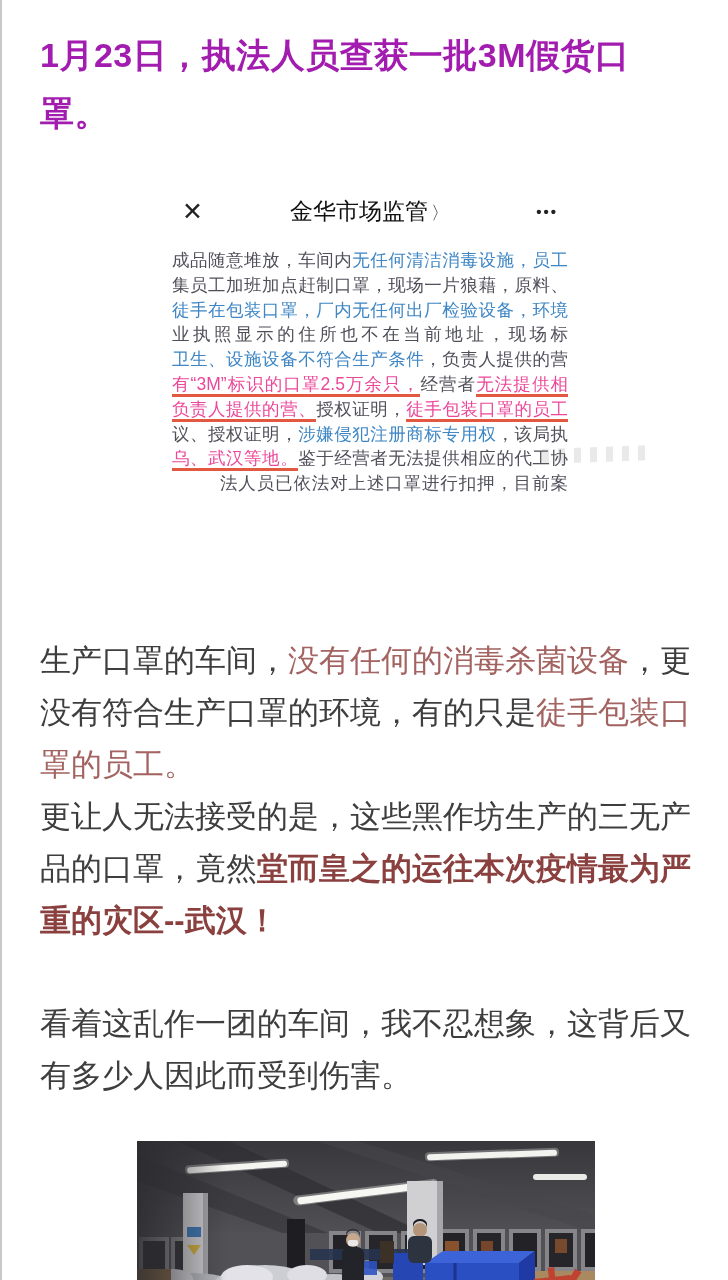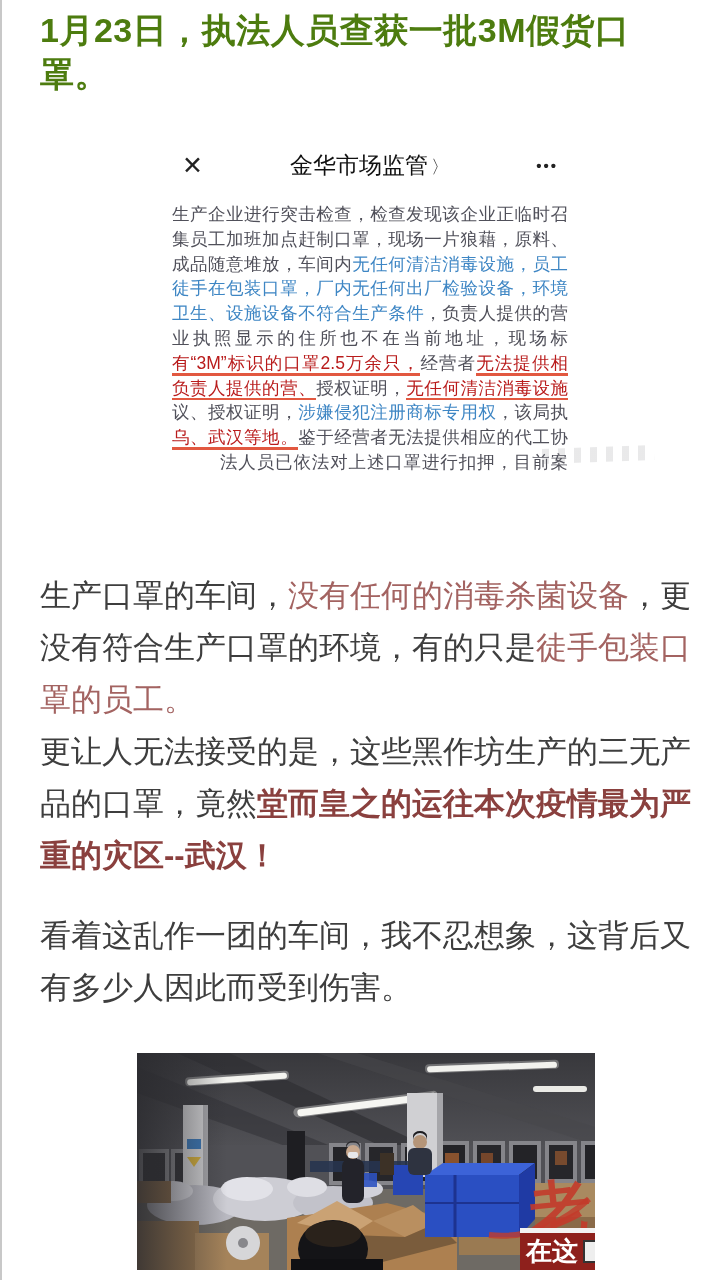--- a/index.html
+++ b/index.html
@@ -3,49 +3,49 @@
 <meta charset="utf-8">
 <style>
   html,body{margin:0;padding:0;}
   body{
     width:728px;height:1280px;background:#ffffff;overflow:hidden;position:relative;
     font-family:"Liberation Sans",sans-serif;
   }
   .left-edge{position:absolute;left:0;top:0;width:2px;height:1280px;background:#c8c8c8;}
 
   .headline{
-    margin:8px 34px 0 40px;font-size:34px;line-height:44px;font-weight:700;
-    color:#4d7c0f;letter-spacing:.5px;
+    margin:26px 34px 0 40px;font-size:34px;line-height:58px;font-weight:700;
+    color:#a21caf;letter-spacing:.5px;
   }
 
   
   .wx{width:420px;height:354px;margin:44px 0 0 160px;background:#fff;overflow:hidden;position:relative;}
   .wx-header{display:flex;align-items:center;justify-content:space-between;height:50px;padding:0 22px;color:#1c1c1c;}
   .wx-close{font-size:25px;color:#222;font-weight:400;}
   .wx-title{font-size:23px;font-weight:400;color:#111;}
   .wx-chev{font-size:18px;color:#3a3a3a;margin-left:3px;}
   .wx-more{font-size:15px;letter-spacing:2px;font-weight:700;color:#222;}
   .wx-body{padding:12px 12px 0 12px;font-size:17.5px;line-height:24.8px;color:#50505a;}
   .wx-line{text-align:justify;text-align-last:justify;text-justify:inter-character;height:24.8px;overflow:hidden;}
   .wx-line:last-child{text-align-last:left;margin-left:48px;}
   .s-norm{color:#50505a;}
   .s-blue{color:#3e86c4;}
-  .s-ru{color:#b91c1c;border-bottom:4px solid #e25840;padding-bottom:0px;}
+  .s-ru{color:#ec4899;border-bottom:4px solid #e25840;padding-bottom:0px;}
 
   .faint-marks{
     position:absolute;left:542px;top:447px;width:112px;height:15px;opacity:.16;
     transform:rotate(-2deg);
     background:repeating-linear-gradient(90deg,#77777c 0 7px,transparent 7px 16px);
   }
 
   
   .para{font-size:31px;line-height:52px;color:#3e3e3e;margin:0 34px 0 40px;letter-spacing:0;}
-  .para.p1{margin-top:76px;}
+  .para.p1{margin-top:95px;}
   .para.p2{}
-  .para.p3{margin-top:28px;}
+  .para.p3{margin-top:51px;}
   .s-dark{color:#3e3e3e;}
   .s-red{color:#a36361;}
   .s-redbold{color:#8a403e;font-weight:700;}
 
   
   .photo{width:458px;height:217px;margin:39px 0 0 137px;overflow:hidden;position:relative;background:#59595d;}
   .photo svg{display:block;}
 </style>
 </head>
 <body>
@@ -54,28 +54,27 @@
 
 <h1 class="headline">1月23日，执法人员查获一批3M假货口罩。</h1>
 
 <div class="wx">
   <div class="wx-header">
     <span class="wx-close">✕</span>
     <span class="wx-title"><span>金华市场监管</span><span class="wx-chev">〉</span></span>
     <span class="wx-more">•••</span>
   </div>
   <div class="wx-body">
-      <div class="wx-line"><span class="s-norm">生产企业进行突击检查，检查发现该企业正临时召</span></div>
+      <div class="wx-line"><span class="s-norm">成品随意堆放，车间内</span><span class="s-blue">无任何清洁消毒设施，员工</span></div>
       <div class="wx-line"><span class="s-norm">集员工加班加点赶制口罩，现场一片狼藉，原料、</span></div>
-      <div class="wx-line"><span class="s-norm">成品随意堆放，车间内</span><span class="s-blue">无任何清洁消毒设施，员工</span></div>
       <div class="wx-line"><span class="s-blue">徒手在包装口罩，厂内无任何出厂检验设备，环境</span></div>
+      <div class="wx-line"><span class="s-norm">业执照显示的住所也不在当前地址，现场标</span></div>
       <div class="wx-line"><span class="s-blue">卫生、设施设备不符合生产条件</span><span class="s-norm">，负责人提供的营</span></div>
-      <div class="wx-line"><span class="s-norm">业执照显示的住所也不在当前地址，现场标</span></div>
       <div class="wx-line"><span class="s-ru">有“3M”标识的口罩2.5万余只，</span><span class="s-norm">经营者</span><span class="s-ru">无法提供相</span></div>
-      <div class="wx-line"><span class="s-ru">负责人提供的营、</span><span class="s-norm">授权证明，</span><span class="s-ru">无任何清洁消毒设施</span></div>
+      <div class="wx-line"><span class="s-ru">负责人提供的营、</span><span class="s-norm">授权证明，</span><span class="s-ru">徒手包装口罩的员工</span></div>
       <div class="wx-line"><span class="s-norm">议、授权证明，</span><span class="s-blue">涉嫌侵犯注册商标专用权</span><span class="s-norm">，该局执</span></div>
       <div class="wx-line"><span class="s-ru">乌、武汉等地。</span><span class="s-norm">鉴于经营者无法提供相应的代工协</span></div>
       <div class="wx-line"><span class="s-norm">法人员已依法对上述口罩进行扣押，目前案件正在</span></div>
     </div>
 </div>
 
 <div class="faint-marks"></div>
 
 <p class="para p1"><span class="s-dark">生产口罩的车间，</span><span class="s-red">没有任何的消毒杀菌设备</span><span class="s-dark">，更没有符合生产口罩的环境，有的只是</span><span class="s-red">徒手包装口罩的员工。</span></p>
 <p class="para p2"><span class="s-dark">更让人无法接受的是，这些黑作坊生产的三无产品的口罩，竟然</span><span class="s-redbold">堂而皇之的运往本次疫情最为严重的灾区--武汉！</span></p>

